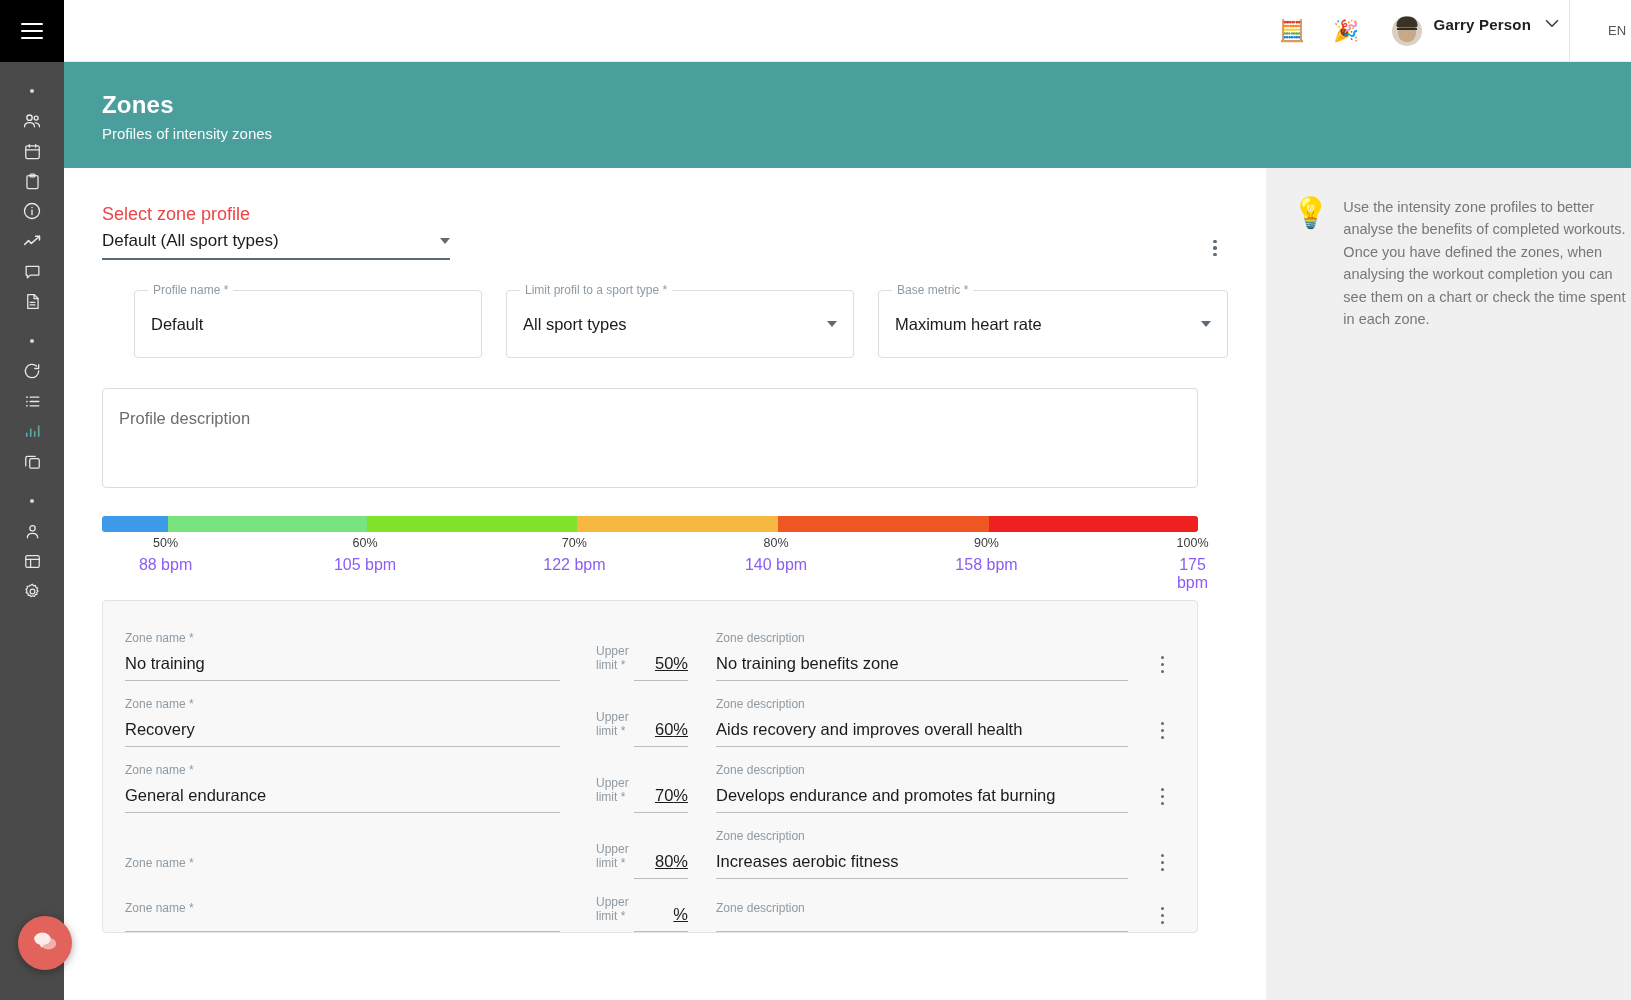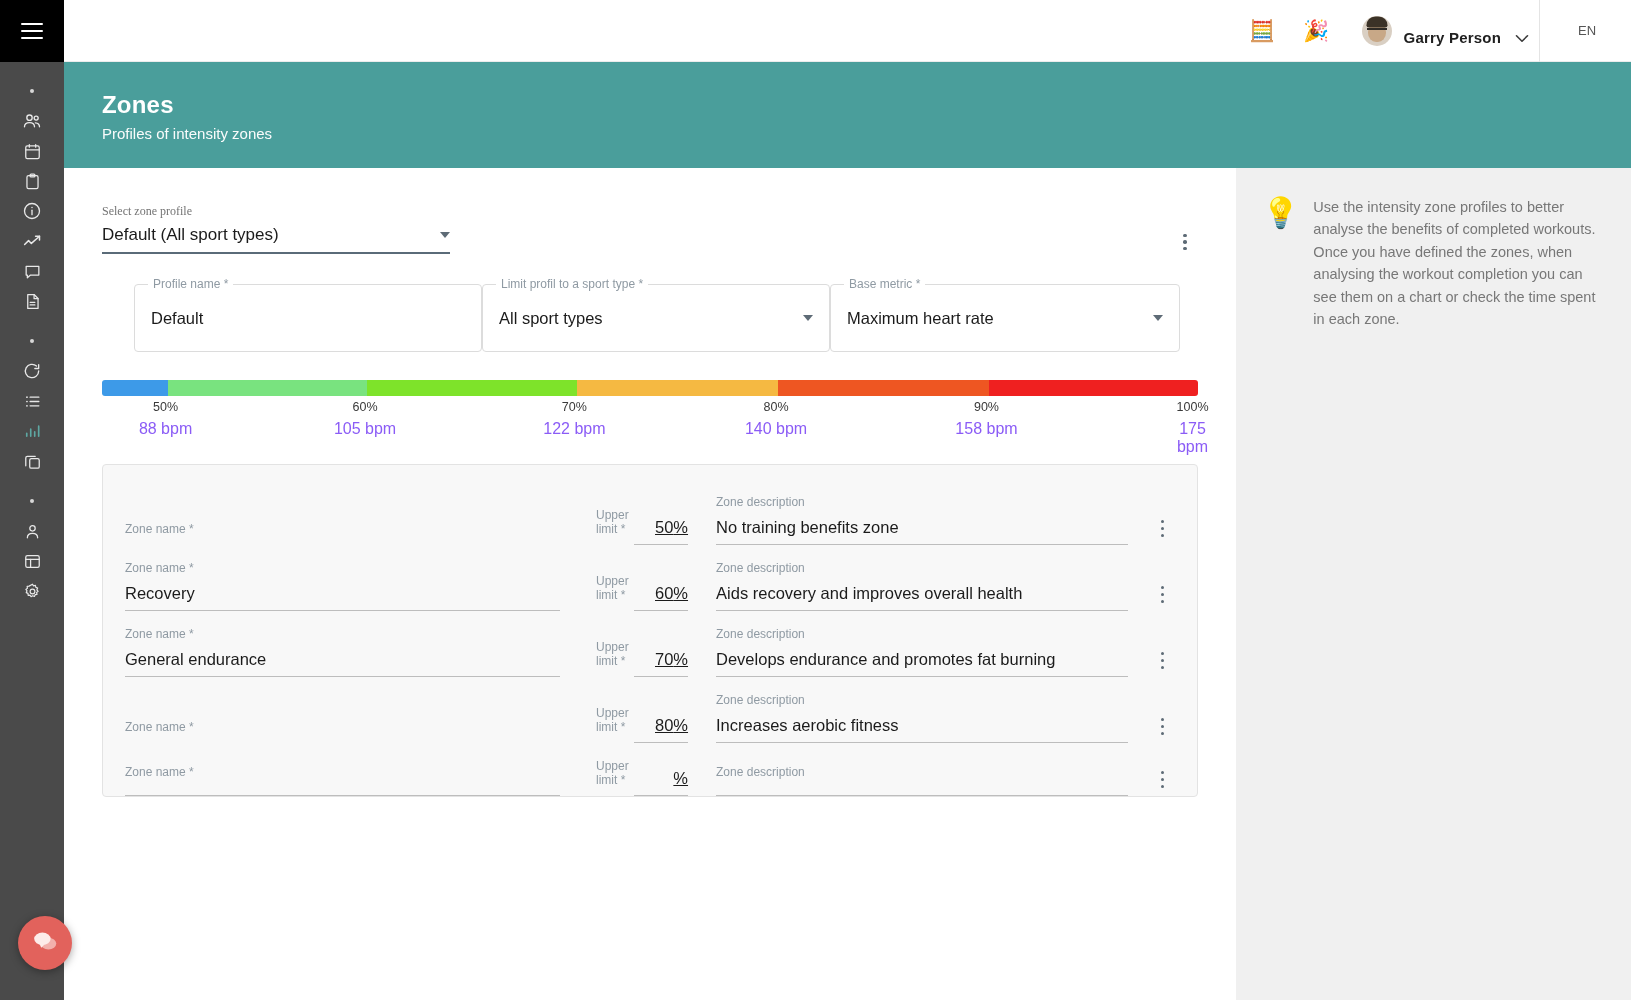--- a/index.html
+++ b/index.html
@@ -52,21 +52,21 @@
 
   
   .topbar {
     height: 62px; background: #ffffff; display: flex; align-items: center;
     justify-content: flex-end; border-bottom: 1px solid #ececec;
   }
   .tb-icon {
     width: 54px; height: 62px; display: flex; align-items: center; justify-content: center;
     font-size: 21px; cursor: pointer; line-height: 1;
   }
-  .tb-user { display: flex; align-items: flex-end; gap: 12px; padding: 0 10px 0 18px; cursor: pointer; }
+  .tb-user { display: flex; align-items: flex-start; gap: 12px; padding: 0 10px 0 18px; cursor: pointer; }
   .avatar {
     width: 30px; height: 30px; border-radius: 50%;
     background: #d9cfc3; overflow: hidden; position: relative; flex: 0 0 30px;
   }
   .avatar .face { position:absolute; left:50%; top:56%; transform:translate(-50%,-50%); width: 18px; height: 20px; border-radius: 50% 50% 45% 45%; background:#c8a887; }
   .avatar .hair { position:absolute; left:50%; top:22%; transform:translate(-50%,-50%); width: 21px; height: 11px; border-radius: 11px 11px 3px 3px; background:#3b3227; }
   .avatar .glass { position:absolute; left:50%; top:52%; transform:translate(-50%,-50%); width: 20px; height: 6px; border-top: 2px solid #2e2a25; }
   .tb-name { font-size: 15px; color: #202020; font-weight: 600; letter-spacing: .2px; }
   .tb-caret { color: #444; font-size: 13px; margin-left: 2px; }
   .tb-lang {
@@ -92,32 +92,32 @@
     width: 398px; flex: 0 0 398px; background: #f0f0f0; padding: 28px 26px 0 26px;
     display: flex; gap: 14px; align-items: flex-start;
   }
   .aside-bulb { font-size: 30px; line-height: 1; padding-top: 2px; }
   .aside-txt { font-size: 14.5px; color: #777777; line-height: 1.55; }
   .aside-txt .learn { display: block; margin-top: 20px; color: #777; cursor: pointer; }
 
   
   .row-select { display: flex; align-items: flex-end; justify-content: space-between; }
   .szp { width: 348px; }
-  .szp-label { font-size: 12px; color: #737373; margin-bottom: 6px; font-family: Liberation Serif, serif; }
+  .szp-label { font-size: 18px; color: #ef4444; margin-bottom: 6px; }
   .szp-field {
     display: flex; align-items: center; justify-content: space-between;
     border-bottom: 2px solid #5a6b78; padding-bottom: 7px; cursor: pointer;
   }
   .szp-val { font-size: 17px; color: #1b1b1b; }
   .caret-tri { width:0;height:0;border-left:5px solid transparent;border-right:5px solid transparent;border-top:6px solid #5e6b76; }
   .kebab { width: 26px; display:flex; flex-direction:column; align-items:center; gap:3px; cursor:pointer; padding: 4px 0; }
   .kebab b { width:3.5px;height:3.5px;border-radius:50%;background:#5e6b76;display:block; }
 
   
-  .fields-row { display: flex; margin-top: 30px; padding-left: 32px; }
+  .fields-row { display: flex; gap: 24px; margin-top: 30px; padding-left: 32px; }
   .ofield {
     position: relative; border: 1px solid #dcdcdc; border-radius: 4px;
     height: 68px; padding: 0 16px; display:flex; align-items:center;
     background:#fff;
   }
   .ofield.f1 { width: 348px; }
   .ofield.f2 { width: 348px; }
   .ofield.f3 { width: 350px; }
   .ofield .olab {
     position: absolute; top: -8px; left: 13px; background:#fff; padding: 0 5px;
@@ -396,20 +396,23 @@
             <span class="osel-caret caret-tri"></span>
           </div>
 
           <div class="ofield f3">
             <span class="olab">Base metric *</span>
             <span class="oval">Maximum heart rate</span>
             <span class="osel-caret caret-tri"></span>
           </div>
         </div>
 
+        <div class="desc-box">
+          <span class="ph">Profile description</span>
+        </div>
 
         <div class="zonebar-wrap">
           <div class="zonebar" id="zonebar">
               <i style="width: 6%; background: rgb(61, 154, 232);"></i>
               <i style="width: 18.2%; background: rgb(121, 227, 127);"></i>
               <i style="width: 19.1%; background: rgb(126, 227, 42);"></i>
               <i style="width: 18.4%; background: rgb(245, 185, 66);"></i>
               <i style="width: 19.2%; background: rgb(238, 86, 34);"></i>
               <i style="width: 19.1%; background: rgb(239, 32, 32);"></i>
             </div>
@@ -438,20 +441,21 @@
                 <div class="pc">100%</div>
                 <div class="bpm">175 bpm</div>
               </div>
             </div>
         </div>
 
         <div class="zones-card" id="zonescard">
             <div class="zrow">
               <div class="zcell z-name">
                 <div class="zlab">Zone name *</div>
+                <div class="zinput">No training</div>
               </div>
               <div class="zcell z-limit">
                 <div class="zlab">Upper limit *</div>
                 <div class="zinput">
                   <span>50</span>
                   <span class="unit">%</span>
                 </div>
               </div>
               <div class="zcell z-desc">
                 <div class="zlab">Zone description</div>

